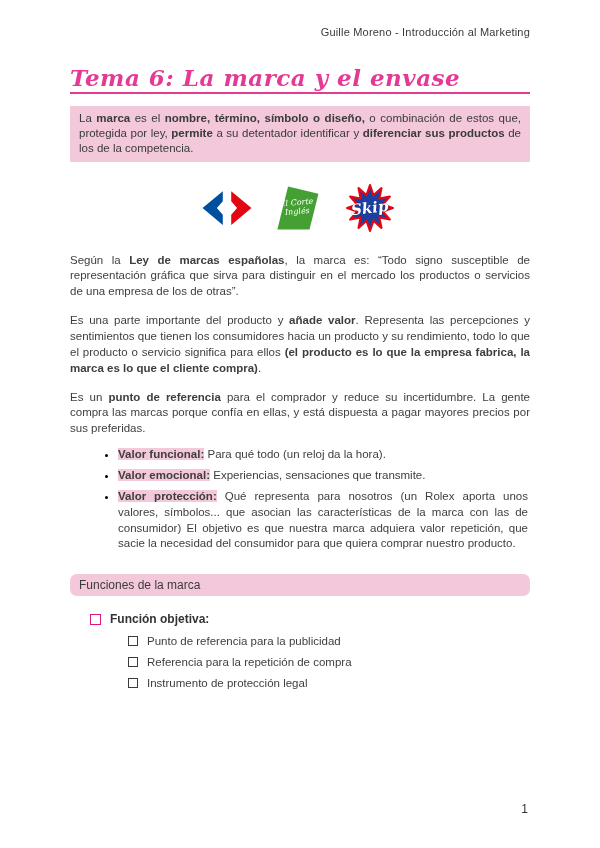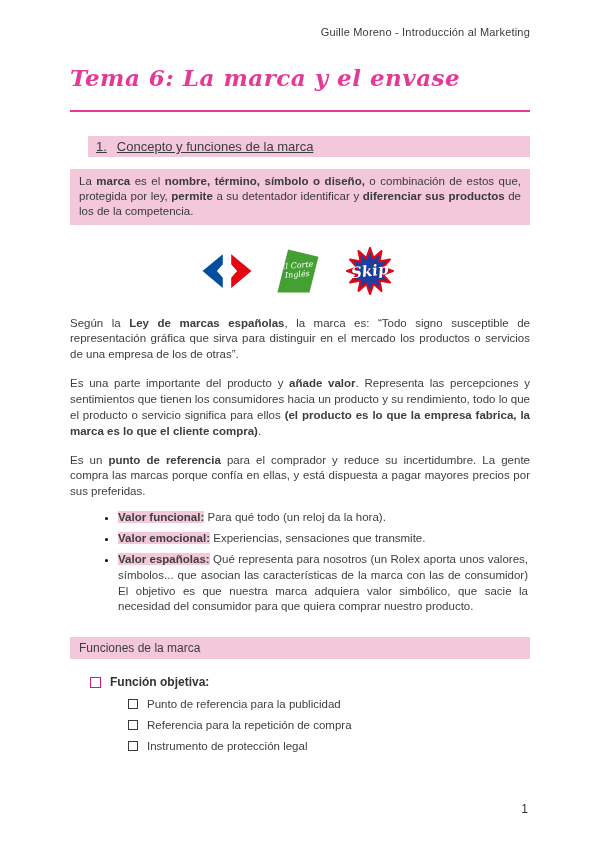--- a/index.html
+++ b/index.html
@@ -11,21 +11,21 @@
   *{box-sizing:border-box;}
   body{margin:0;background:#9a9a9a;font-family:"Liberation Sans",sans-serif;}
   .page{
     width:600px;height:848px;margin:0 auto;background:#fff;position:relative;
     color:var(--text);overflow:hidden;
   }
   .content{padding:0 70px;}
   .header{padding-top:26px;text-align:right;font-size:11px;color:#3a3a3a;letter-spacing:.2px;}
   .title{
     margin:26px 0 0 0;font-family:"DejaVu Serif",serif;font-style:italic;font-weight:bold;
-    font-size:23px;color:var(--accent);border-bottom:2px solid var(--accent);padding-bottom:19px;
+    font-size:23px;color:var(--accent);border-bottom:2px solid var(--accent);padding-bottom:1px;
     letter-spacing:.5px;
   }
   .section-heading{
     margin:24px 0 0 18px;background:var(--hl);padding:3px 8px;font-size:13px;color:#3c3c3c;
   }
   .sec-num{text-decoration:underline;margin-right:10px;}
   .sec-text{text-decoration:underline;}
   .def-box{
     margin-top:12px;background:var(--hl);padding:5px 9px;font-size:11.5px;line-height:1.32;
     text-align:justify;color:#3a3a3a;
@@ -45,44 +45,41 @@
   }
   .skip-text{
     position:absolute;color:#fff;font-family:"DejaVu Serif",serif;font-style:italic;
     font-weight:bold;font-size:15px;transform:rotate(-7deg);text-shadow:0 0 1px rgba(0,0,40,.6);
   }
   .para{margin:13px 0 0 0;font-size:11.5px;line-height:1.38;text-align:justify;}
   .bar{margin-top:18px;background:var(--hl);padding:4px 9px;font-size:12px;color:#3c3c3c;}
   .bullets{margin:10px 0 0 0;padding-left:48px;font-size:11.5px;line-height:1.38;}
   .bullets li{margin-bottom:5px;text-align:justify;padding-right:2px;}
   .bullets li::marker{color:#000;}
-  .bar.funciones{margin-top:22px;}
+  .bar.funciones{margin-top:22px;border-radius:7px;}
   .check-row{display:flex;align-items:center;gap:9px;margin-top:9px;font-size:11.5px;}
   .check-row.lead{margin:16px 0 0 20px;font-size:12px;}
   .check-row.lead .check-label{font-weight:bold;color:#333;text-align:center;}
   .checkbox{width:10px;height:10px;border:1.5px solid #3a3a3a;flex:none;background:#fff;}
   .checkbox.pink{border-color:var(--chk);width:11px;height:11px;}
   .sub-checks{margin:8px 0 0 58px;}
   .page-number{position:absolute;right:72px;bottom:32px;font-size:12px;color:#333;}
 </style>
 </head>
 <body>
 
 <div class="page">
   <div class="content">
 
     <div class="header">
       <span>Guille Moreno - Introducción al Marketing</span>
     </div>
 
     <h1 class="title">Tema 6: La marca y el envase</h1>
 
-    <div class="section-heading">
-      <span class="sec-num">1.</span><span class="sec-text">Concepto y funciones de la marca</span>
-    </div>
 
     <div class="def-box"><span>La </span><span class="b">marca</span><span> es el </span><span class="b">nombre, término, símbolo o diseño,</span><span> o combinación de estos que, protegida por ley, </span><span class="b">permite</span><span> a su detentador identificar y </span><span class="b">diferenciar sus productos</span><span> de los de la competencia.</span></div>
 
     <div class="logos">
 
       <div class="logo">
         <svg width="54" height="46" viewBox="0 0 64 52">
           <polygon points="3,26 27,6 27,18 20,26 27,34 27,46" fill="#004e9e"></polygon>
           <polygon points="61,26 37,6 37,18 44,26 37,34 37,46" fill="#e30613"></polygon>
         </svg>
@@ -106,21 +103,21 @@
     </div>
 
     <p class="para"><span>Según la </span><span class="b">Ley de marcas españolas</span><span>, la marca es: “Todo signo susceptible de representación gráfica que sirva para distinguir en el mercado los productos o servicios de una empresa de los de otras”.</span></p>
     <p class="para"><span>Es una parte importante del producto y </span><span class="b">añade valor</span><span>. Representa las percepciones y sentimientos que tienen los consumidores hacia un producto y su rendimiento, todo lo que el producto o servicio significa para ellos </span><span class="b">(el producto es lo que la empresa fabrica, la marca es lo que el cliente compra)</span><span>.</span></p>
     <p class="para"><span>Es un </span><span class="b">punto de referencia</span><span> para el comprador y reduce su incertidumbre. La gente compra las marcas porque confía en ellas, y está dispuesta a pagar mayores precios por sus preferidas.</span></p>
 
 
     <ul class="bullets">
       <li><span class="b hl">Valor funcional:</span><span> Para qué todo (un reloj da la hora).</span></li>
       <li><span class="b hl">Valor emocional:</span><span> Experiencias, sensaciones que transmite.</span></li>
-      <li><span class="b hl">Valor españolas:</span><span> Qué representa para nosotros (un Rolex aporta unos valores, símbolos... que asocian las características de la marca con las de consumidor) El objetivo es que nuestra marca adquiera valor simbólico, que sacie la necesidad del consumidor para que quiera comprar nuestro producto.</span></li>
+      <li><span class="b hl">Valor protección:</span><span> Qué representa para nosotros (un Rolex aporta unos valores, símbolos... que asocian las características de la marca con las de consumidor) El objetivo es que nuestra marca adquiera valor repetición, que sacie la necesidad del consumidor para que quiera comprar nuestro producto.</span></li>
     </ul>
 
     <div class="bar funciones">Funciones de la marca</div>
 
     <div class="check-row lead">
       <span class="checkbox pink"></span>
       <span class="check-label">Función objetiva:</span>
     </div>
 
     <div class="sub-checks">

